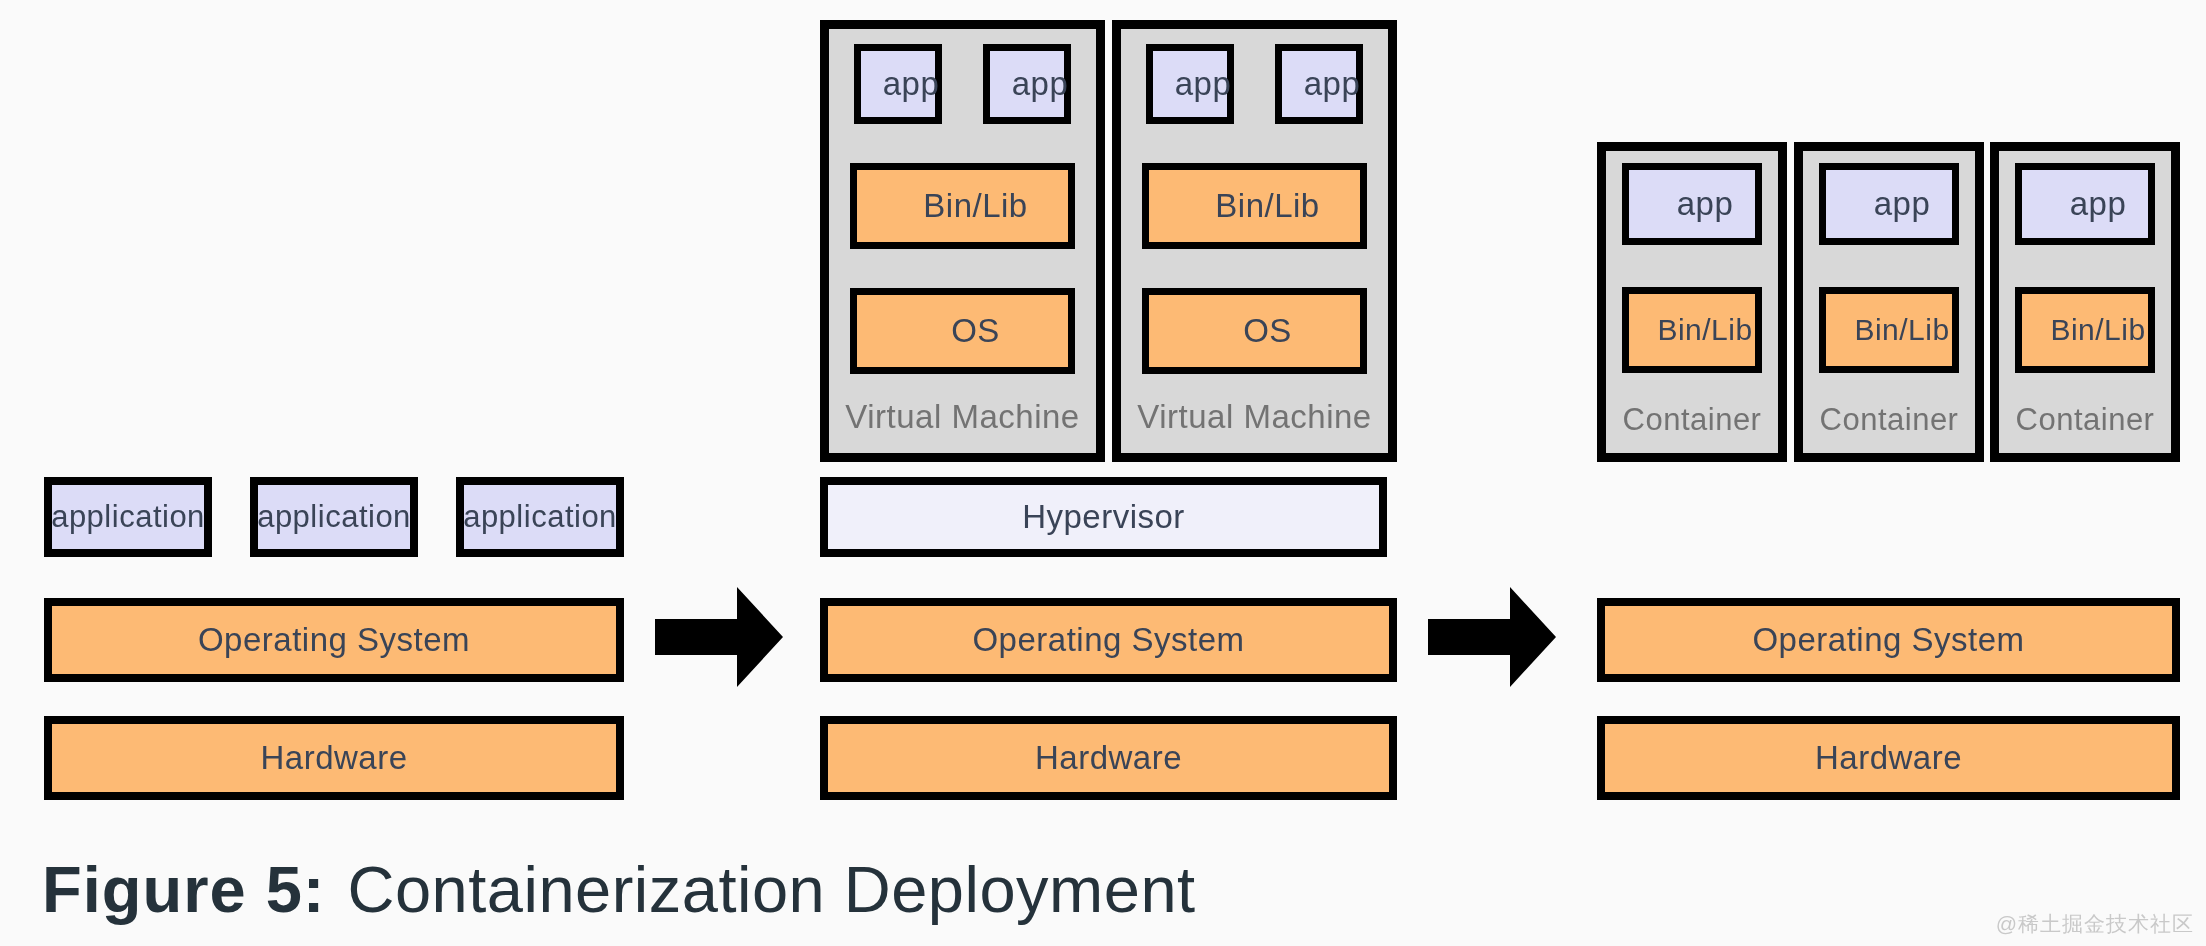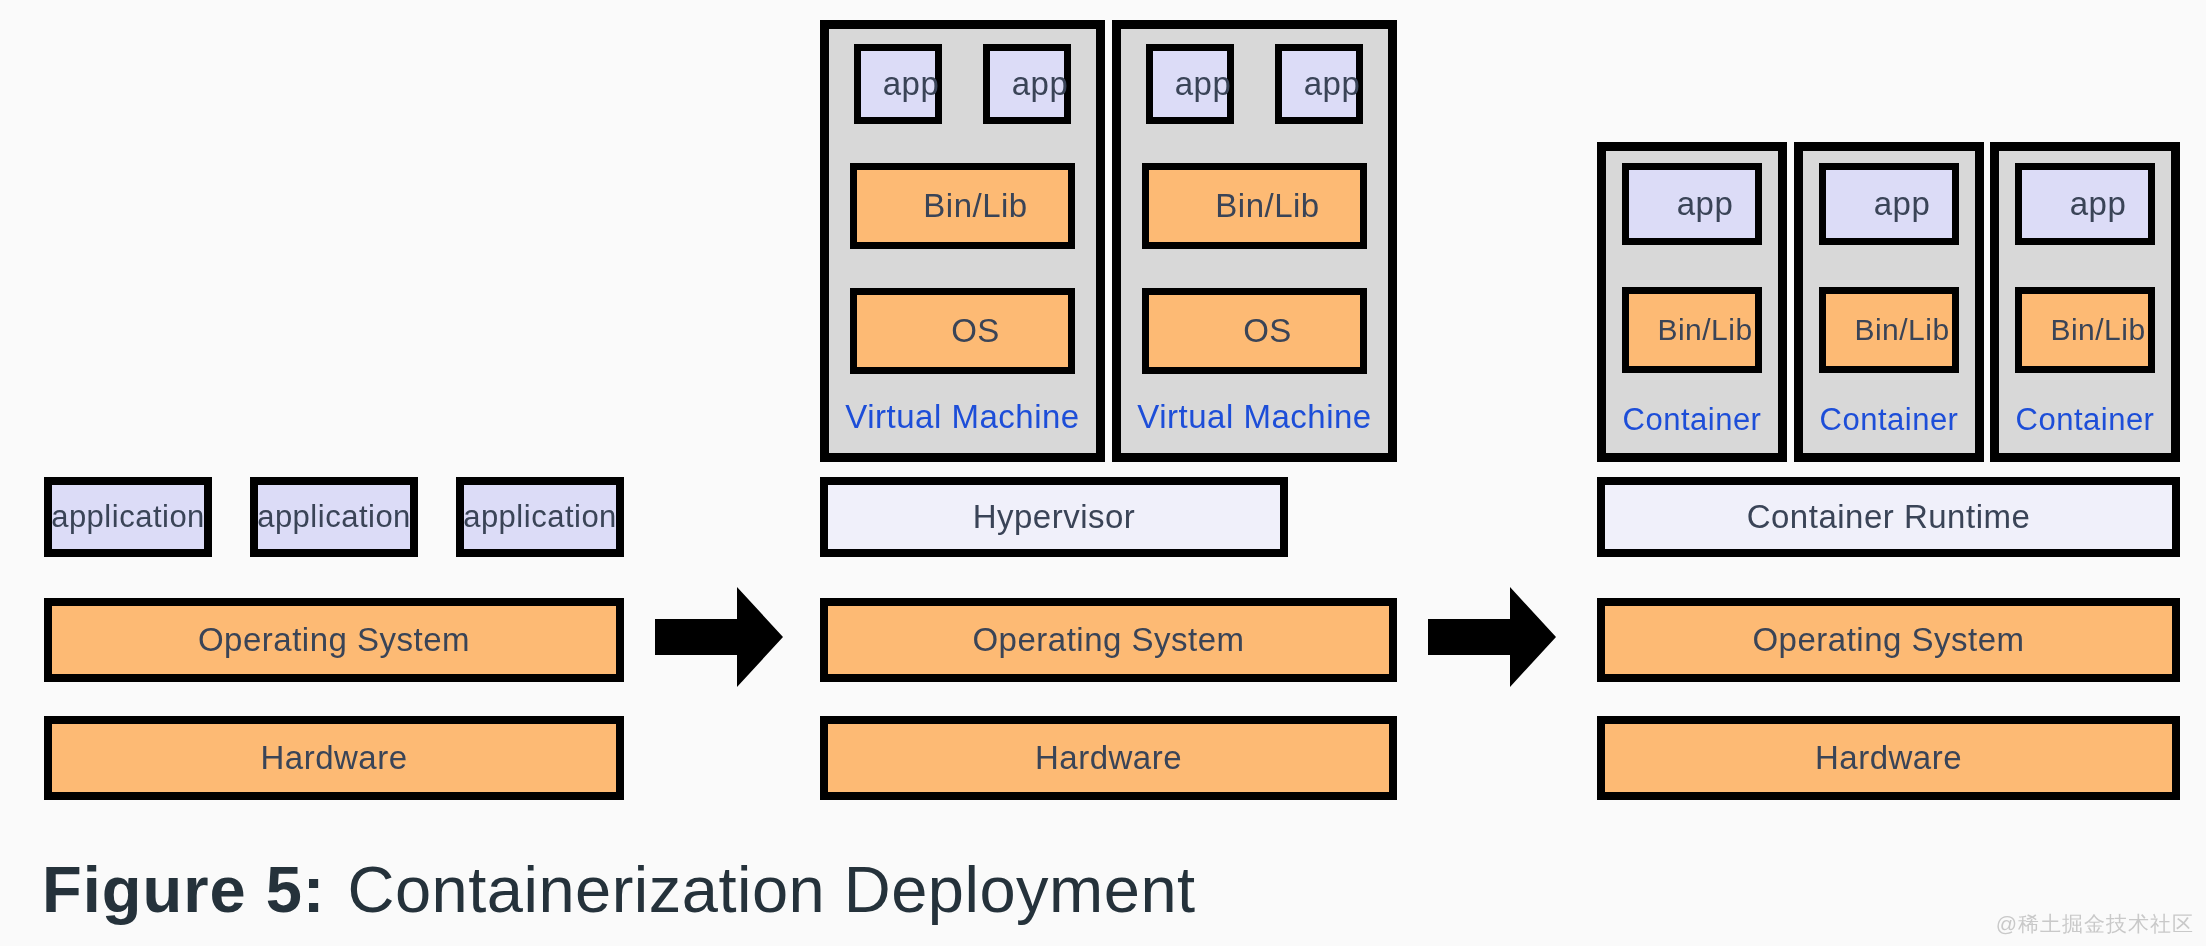--- a/index.html
+++ b/index.html
@@ -13,21 +13,21 @@
     border:8px solid #000;box-sizing:border-box;
     font-size:33px;color:#3a4457;letter-spacing:0.5px;
   }
   .purple{background:#fdba74;}
   .lav{background:#dcdcf7;}
   .pale{background:#f0f0fa;}
   .group{background:#d8d8d8;border:9px solid #000;}
   .inner{border-width:7px;padding-left:26px;}
   .grouplabel{
     display:flex;align-items:center;justify-content:center;
-    font-size:33px;color:#1d4ed8;letter-spacing:0.5px;text-align:center;
+    font-size:33px;color:#737373;letter-spacing:0.5px;text-align:center;
   }
   .caption{
     position:absolute;left:42px;top:852px;white-space:nowrap;
     font-size:65px;color:#25323b;letter-spacing:0.5px;
   }
   .caption .bold{font-weight:bold;margin-right:22px;letter-spacing:1px;}
   .watermark{
     position:absolute;right:12px;bottom:8px;
     font-size:21px;color:#c9c9c9;letter-spacing:1px;margin-top:40px;
   }
@@ -55,21 +55,21 @@
   <div class="abs cell purple inner" style="left:850px;top:288px;width:225px;height:86px;">OS</div>
   <div class="abs grouplabel" style="left:829px;top:395px;width:267px;height:44px;">Virtual Machine</div>
 
   <div class="abs group" style="left:1112px;top:20px;width:285px;height:442px;"></div>
   <div class="abs cell lav inner" style="left:1146px;top:44px;width:88px;height:80px;">app</div>
   <div class="abs cell lav inner" style="left:1275px;top:44px;width:88px;height:80px;">app</div>
   <div class="abs cell purple inner" style="left:1142px;top:163px;width:225px;height:86px;">Bin/Lib</div>
   <div class="abs cell purple inner" style="left:1142px;top:288px;width:225px;height:86px;">OS</div>
   <div class="abs grouplabel" style="left:1121px;top:395px;width:267px;height:44px;">Virtual Machine</div>
 
-  <div class="abs cell pale" style="left:820px;top:477px;width:468px;height:80px;">Hypervisor</div>
+  <div class="abs cell pale" style="left:820px;top:477px;width:567px;height:80px;">Hypervisor</div>
   <div class="abs cell purple" style="left:820px;top:598px;width:577px;height:84px;">Operating System</div>
   <div class="abs cell purple" style="left:820px;top:716px;width:577px;height:84px;">Hardware</div>
 
   <svg class="arrow" style="left:1428px;top:585px;" width="130" height="104" viewBox="0 0 130 104">
     <polygon points="0,34 82,34 82,2 128,52 82,102 82,70 0,70" fill="#000"></polygon>
   </svg>
 
   <div class="abs group" style="left:1597px;top:142px;width:190px;height:320px;"></div>
   <div class="abs cell lav inner" style="left:1622px;top:163px;width:140px;height:82px;">app</div>
   <div class="abs cell purple inner" style="left:1622px;top:287px;width:140px;height:86px;font-size:30px;">Bin/Lib</div>
@@ -78,21 +78,20 @@
   <div class="abs group" style="left:1794px;top:142px;width:190px;height:320px;"></div>
   <div class="abs cell lav inner" style="left:1819px;top:163px;width:140px;height:82px;">app</div>
   <div class="abs cell purple inner" style="left:1819px;top:287px;width:140px;height:86px;font-size:30px;">Bin/Lib</div>
   <div class="abs grouplabel" style="left:1803px;top:398px;width:172px;height:44px;font-size:31px;">Container</div>
 
   <div class="abs group" style="left:1990px;top:142px;width:190px;height:320px;"></div>
   <div class="abs cell lav inner" style="left:2015px;top:163px;width:140px;height:82px;">app</div>
   <div class="abs cell purple inner" style="left:2015px;top:287px;width:140px;height:86px;font-size:30px;">Bin/Lib</div>
   <div class="abs grouplabel" style="left:1999px;top:398px;width:172px;height:44px;font-size:31px;">Container</div>
 
-  <div class="abs cell pale" style="left:1597px;top:477px;width:583px;height:80px;">Container Runtime</div>
   <div class="abs cell purple" style="left:1597px;top:598px;width:583px;height:84px;">Operating System</div>
   <div class="abs cell purple" style="left:1597px;top:716px;width:583px;height:84px;">Hardware</div>
 
   <div class="caption">
     <span class="bold">Figure 5:</span><span>Containerization Deployment</span>
   </div>
 
   <div class="watermark">@稀土掘金技术社区</div>
 
 </div>

